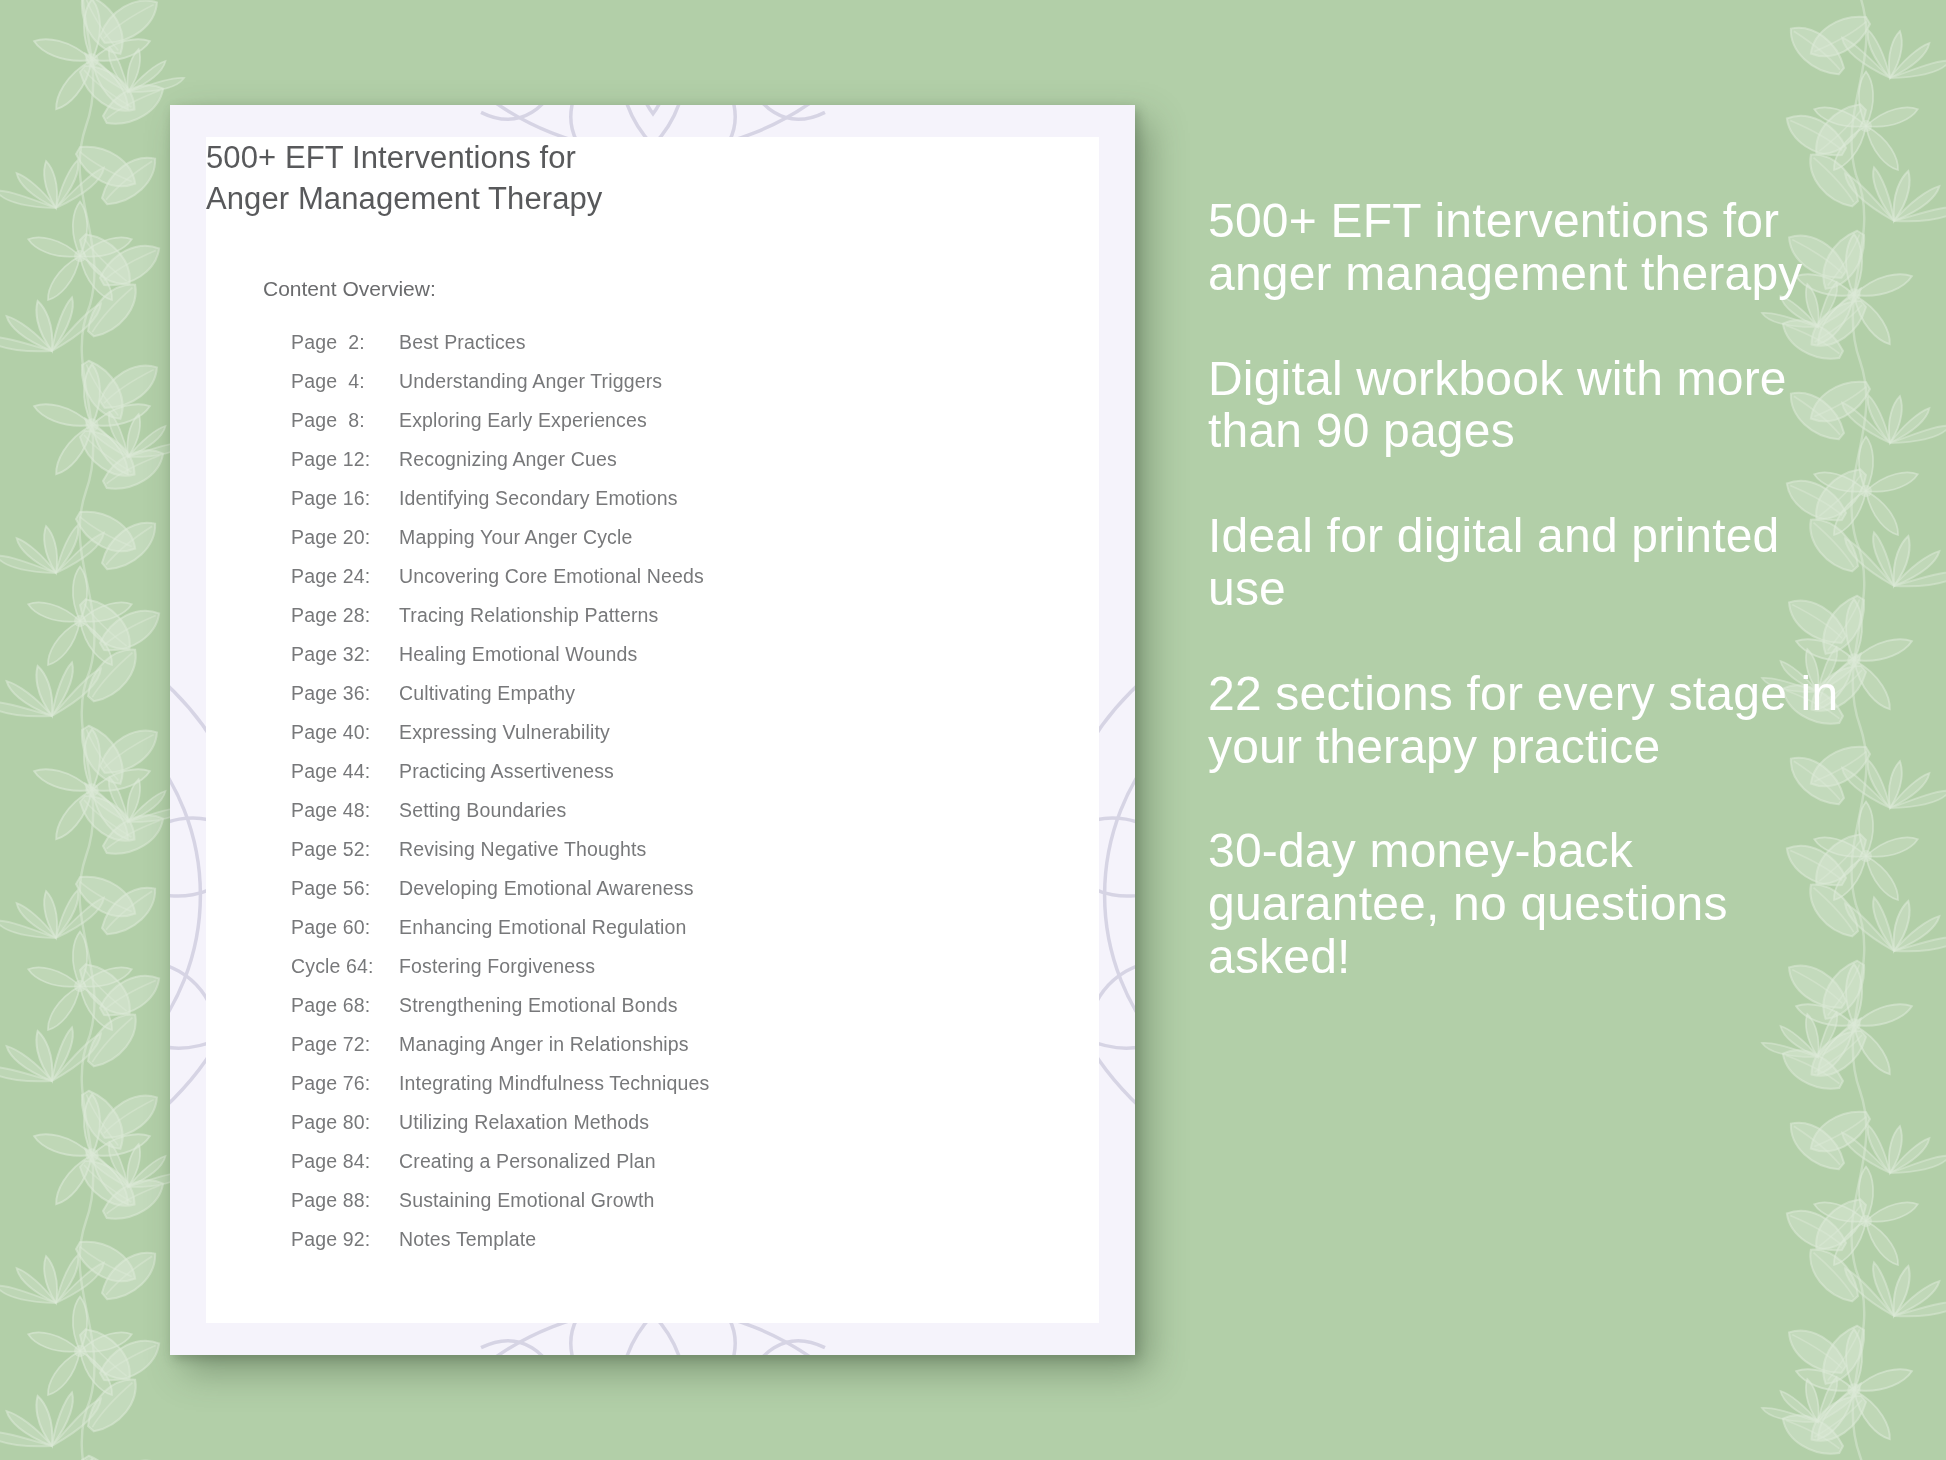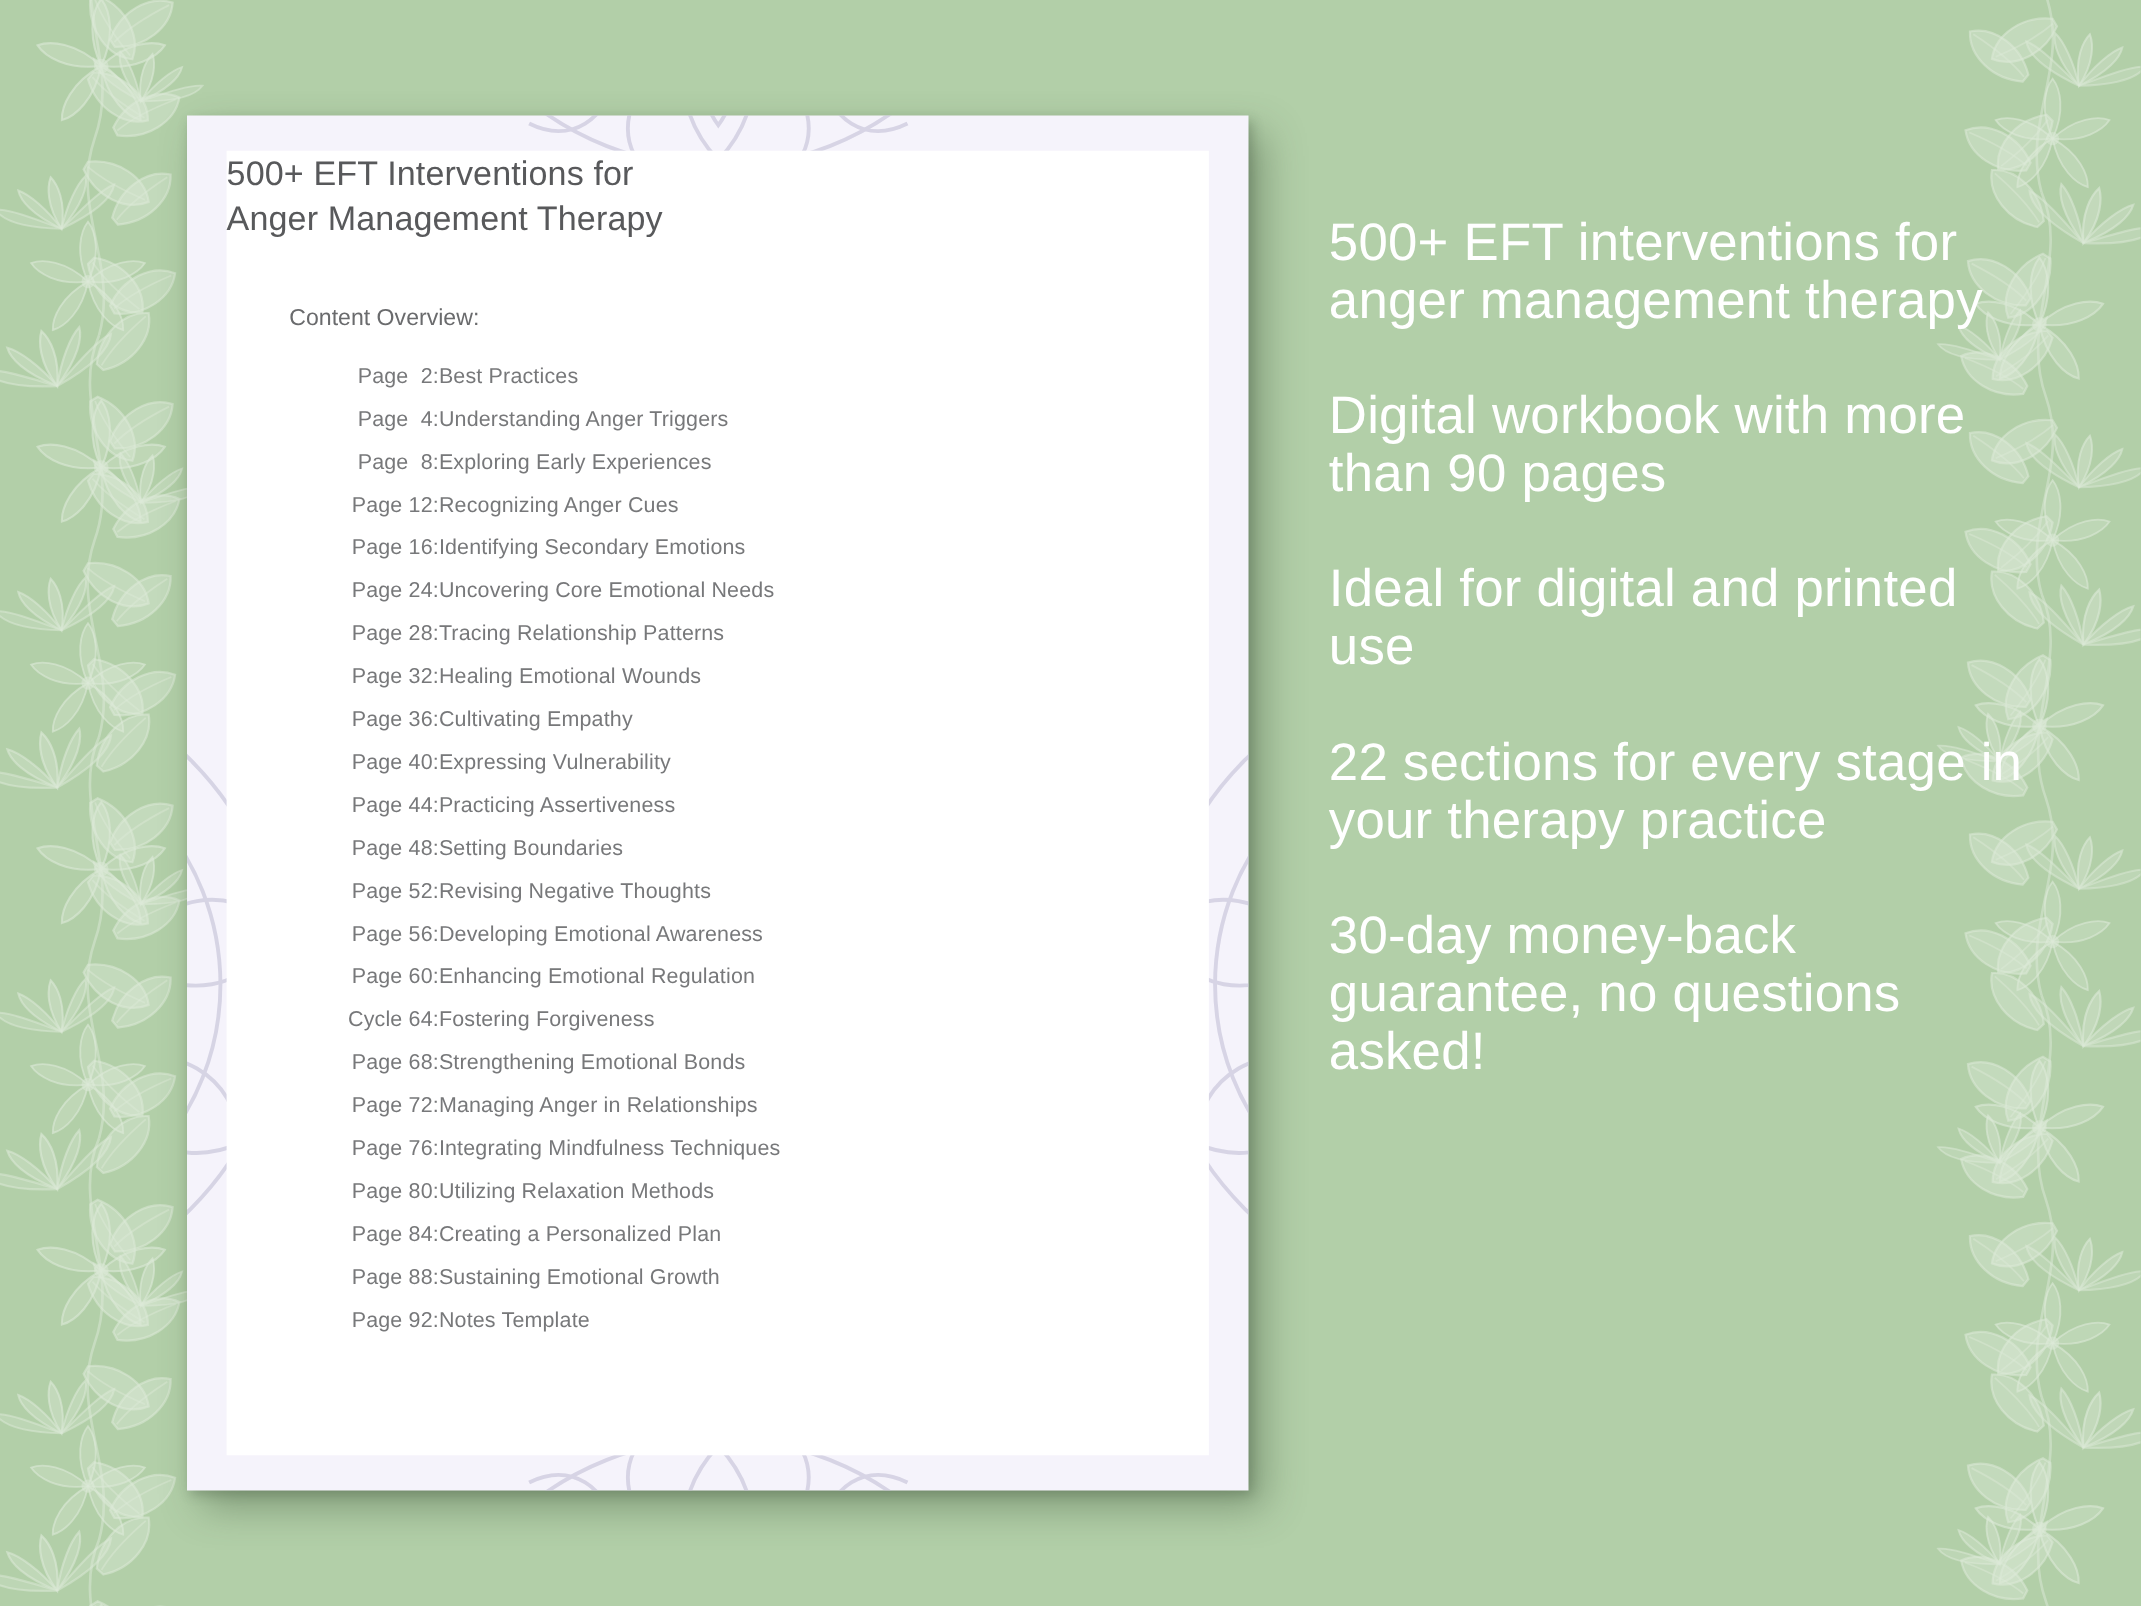--- a/index.html
+++ b/index.html
@@ -69,21 +69,21 @@
   .toc-row {
     display:flex;
     align-items:baseline;
     height:39px;
     color:#77787a;
     font-size:19.5px;
     letter-spacing:.15px;
   }
   .toc-page {
     width:108px;
-    text-align:right;
+    text-align:left;
     white-space:pre;
     flex:none;
   }
   .toc-title { }
 
   
   .promo {
     position:absolute;
     left:1208px; top:195px;
     width:640px;
@@ -396,20 +396,24 @@
           </div>
           <div class="toc-row">
             <span class="toc-page">Page 12:</span>
             <span class="toc-title">Recognizing Anger Cues</span>
           </div>
           <div class="toc-row">
             <span class="toc-page">Page 16:</span>
             <span class="toc-title">Identifying Secondary Emotions</span>
           </div>
           <div class="toc-row">
+            <span class="toc-page">Page 20:</span>
+            <span class="toc-title">Mapping Your Anger Cycle</span>
+          </div>
+          <div class="toc-row">
             <span class="toc-page">Page 24:</span>
             <span class="toc-title">Uncovering Core Emotional Needs</span>
           </div>
           <div class="toc-row">
             <span class="toc-page">Page 28:</span>
             <span class="toc-title">Tracing Relationship Patterns</span>
           </div>
           <div class="toc-row">
             <span class="toc-page">Page 32:</span>
             <span class="toc-title">Healing Emotional Wounds</span>

